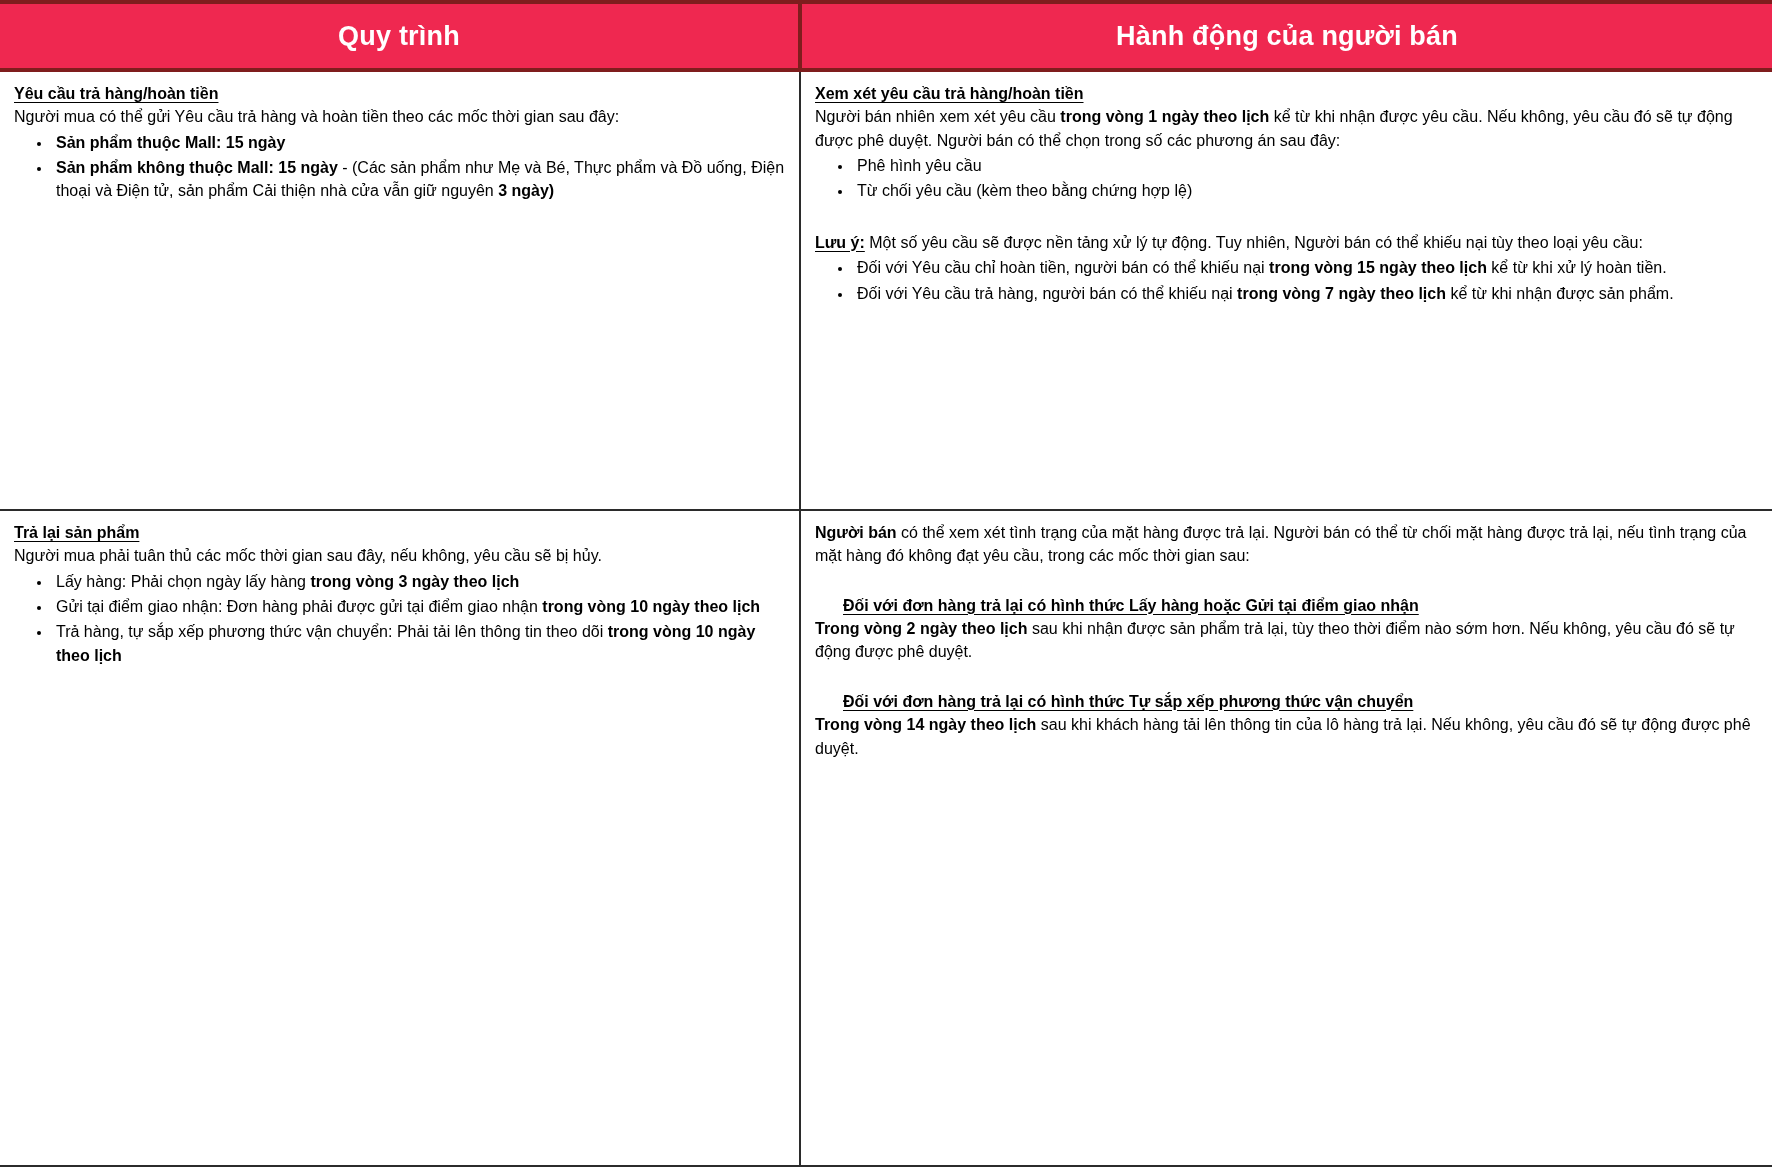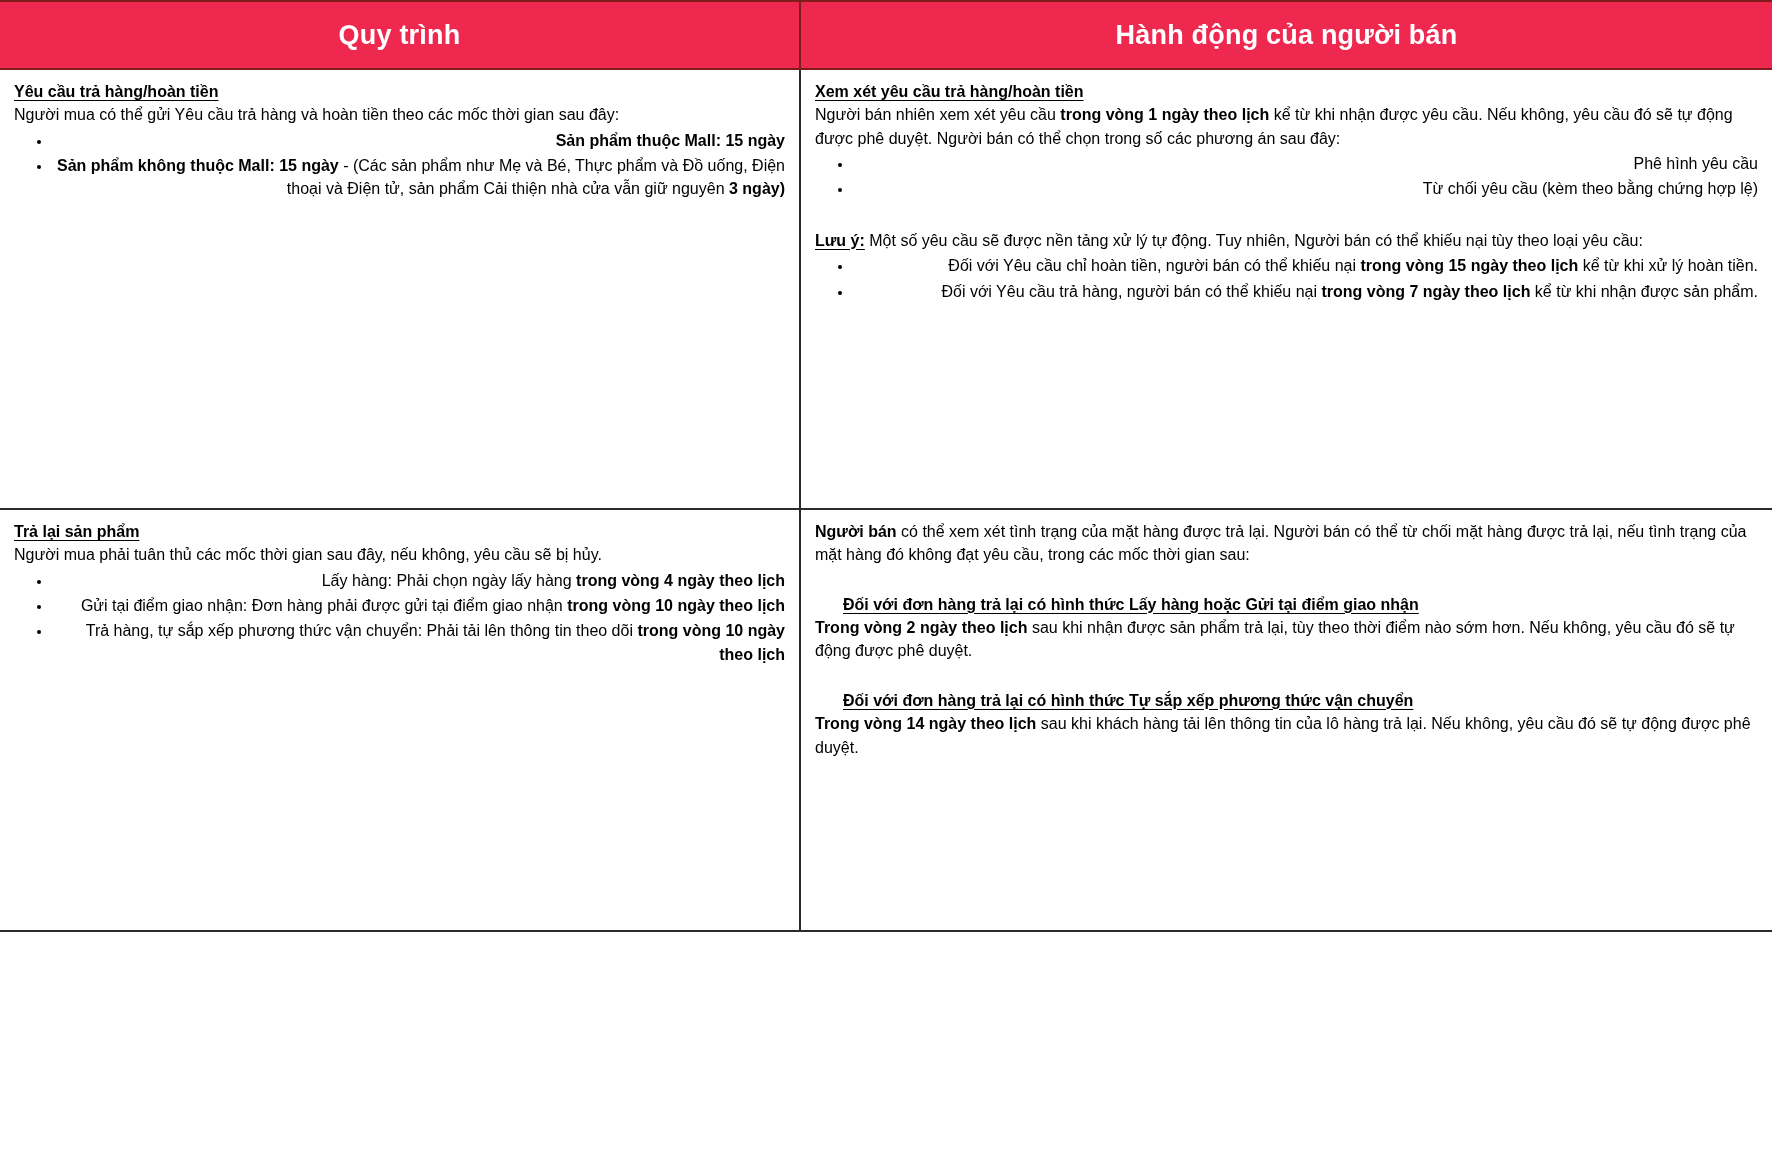--- a/index.html
+++ b/index.html
@@ -27,36 +27,36 @@
 
   thead th {
     background: #ef2850;
     color: #ffffff;
     text-align: center;
     vertical-align: middle;
     font-size: 27px;
     font-weight: bold;
     height: 68px;
     padding: 8px 10px;
-    border: 2px solid #7f1d1d;
+    border: 4px solid #7f1d1d;
     letter-spacing: 0.2px;
   }
   thead th.th-left  { border-left: none; }
   thead th.th-right { border-right: none; }
 
   tbody td {
     vertical-align: top;
     border: 2px solid #2b2b2b;
     padding: 10px 14px 14px 14px;
     font-size: 16px;
     line-height: 1.46;
   }
   tbody td.cell-left  { border-left: none; height: 440px; }
   tbody td.cell-right { border-right: none; }
-  tbody tr.row-2 td.cell-left  { height: 422px; }
+  tbody tr.row-2 td.cell-left  { height: 656px; }
 
   .hd {
     font-weight: bold;
     text-decoration: underline;
     text-underline-offset: 3px;
     display: inline;
   }
   .b { font-weight: bold; }
 
   p.para {
@@ -67,21 +67,20 @@
   .gap { height: 26px; }
 
   ul.bullets {
     margin: 2px 0 0 0;
     padding-left: 38px;
     list-style-type: disc;
   }
   ul.bullets li {
     margin: 0 0 2px 0;
     padding-left: 4px;
-    text-align: right;
   }
   ul.bullets li::marker { font-size: 0.8em; }
 
   .block-head {
     font-weight: bold;
     text-decoration: underline;
     text-underline-offset: 3px;
     margin-left: 28px;
   }
 </style>
@@ -144,21 +143,21 @@
     </tr>
 
     <tr class="row-2">
       <td class="cell-left">
         <p class="para">
           <span class="hd">Trả lại sản phẩm</span>
         </p>
         <p class="para">Người mua phải tuân thủ các mốc thời gian sau đây, nếu không, yêu cầu sẽ bị hủy.</p>
         <ul class="bullets">
           <li>
-            <span>Lấy hàng: Phải chọn ngày lấy hàng </span><span class="b">trong vòng 4 ngày theo lịch</span><span></span>
+            <span>Lấy hàng: Phải chọn ngày lấy hàng </span><span class="b">trong vòng 3 ngày theo lịch</span><span></span>
           </li>
           <li>
             <span>Gửi tại điểm giao nhận: Đơn hàng phải được gửi tại điểm giao nhận </span><span class="b">trong vòng 10 ngày theo lịch</span><span></span>
           </li>
           <li>
             <span>Trả hàng, tự sắp xếp phương thức vận chuyển: Phải tải lên thông tin theo dõi </span><span class="b">trong vòng 10 ngày theo lịch</span><span></span>
           </li>
         </ul>
       </td>
 

